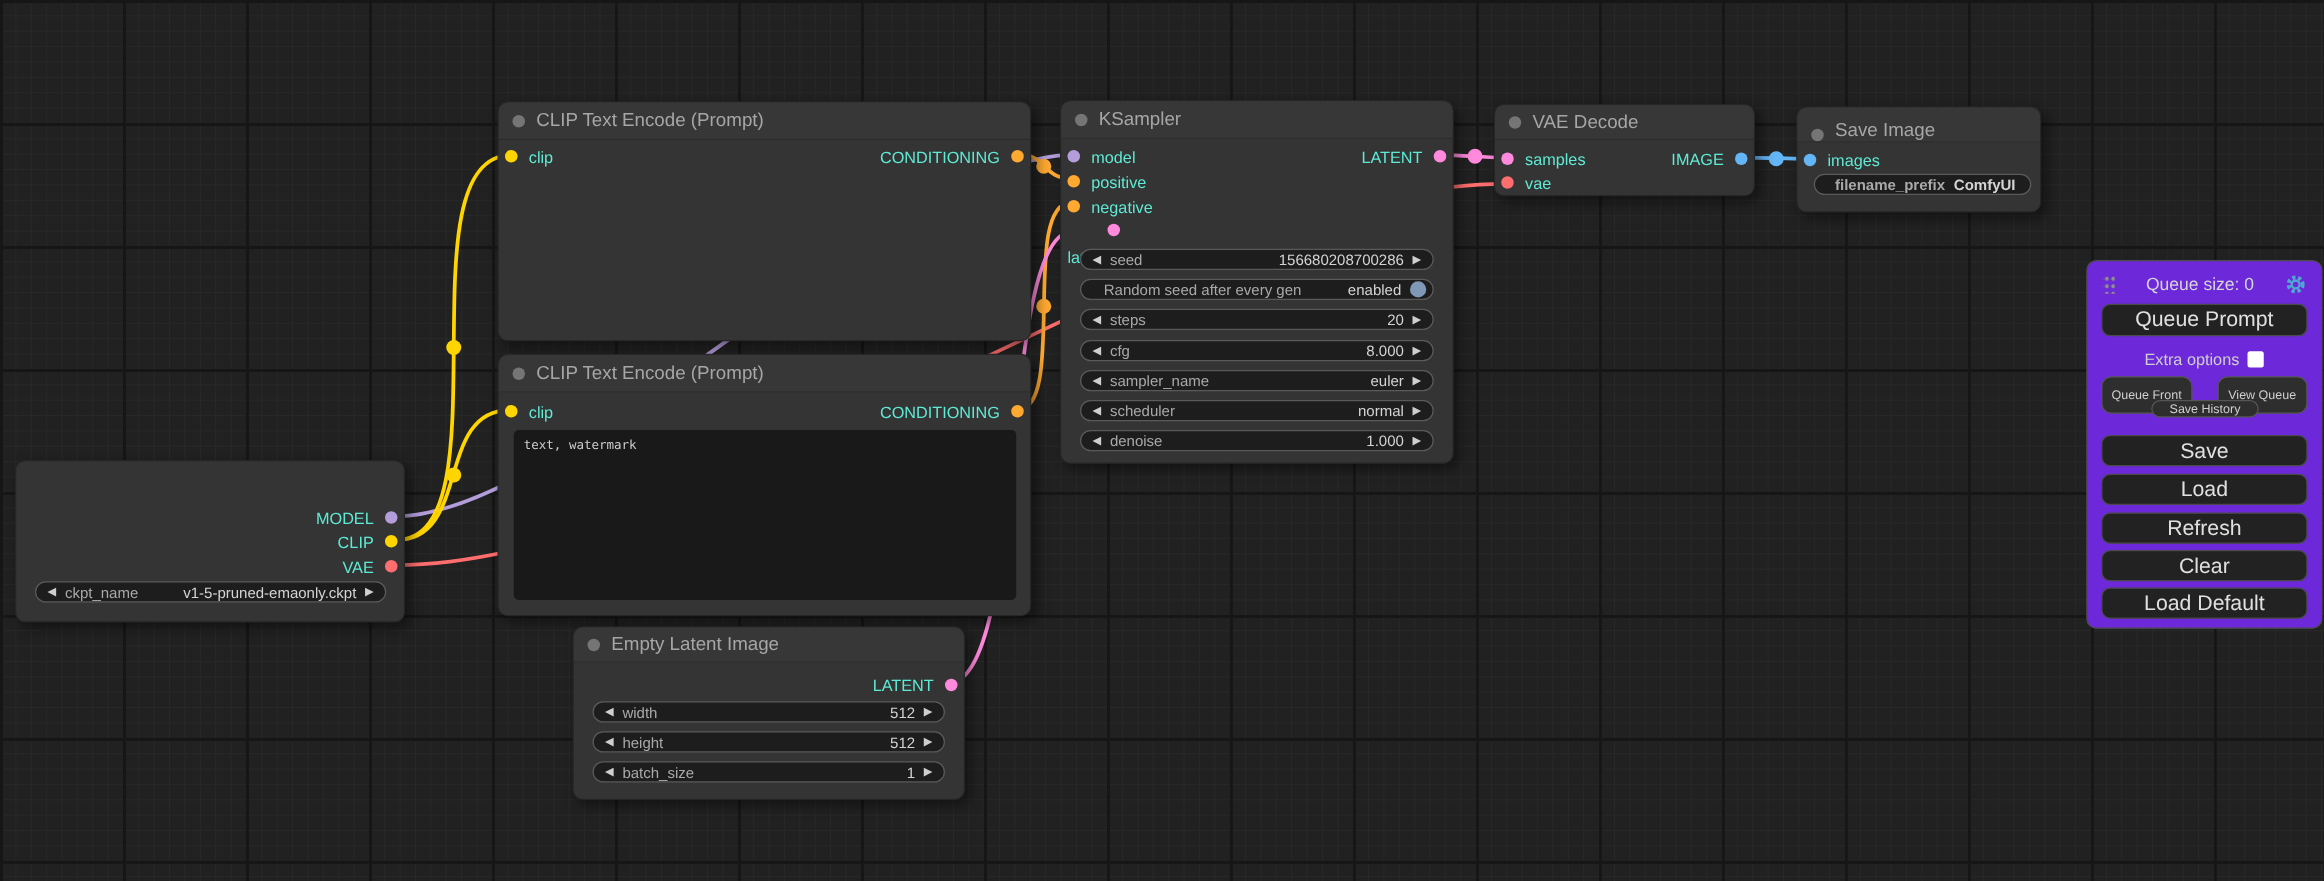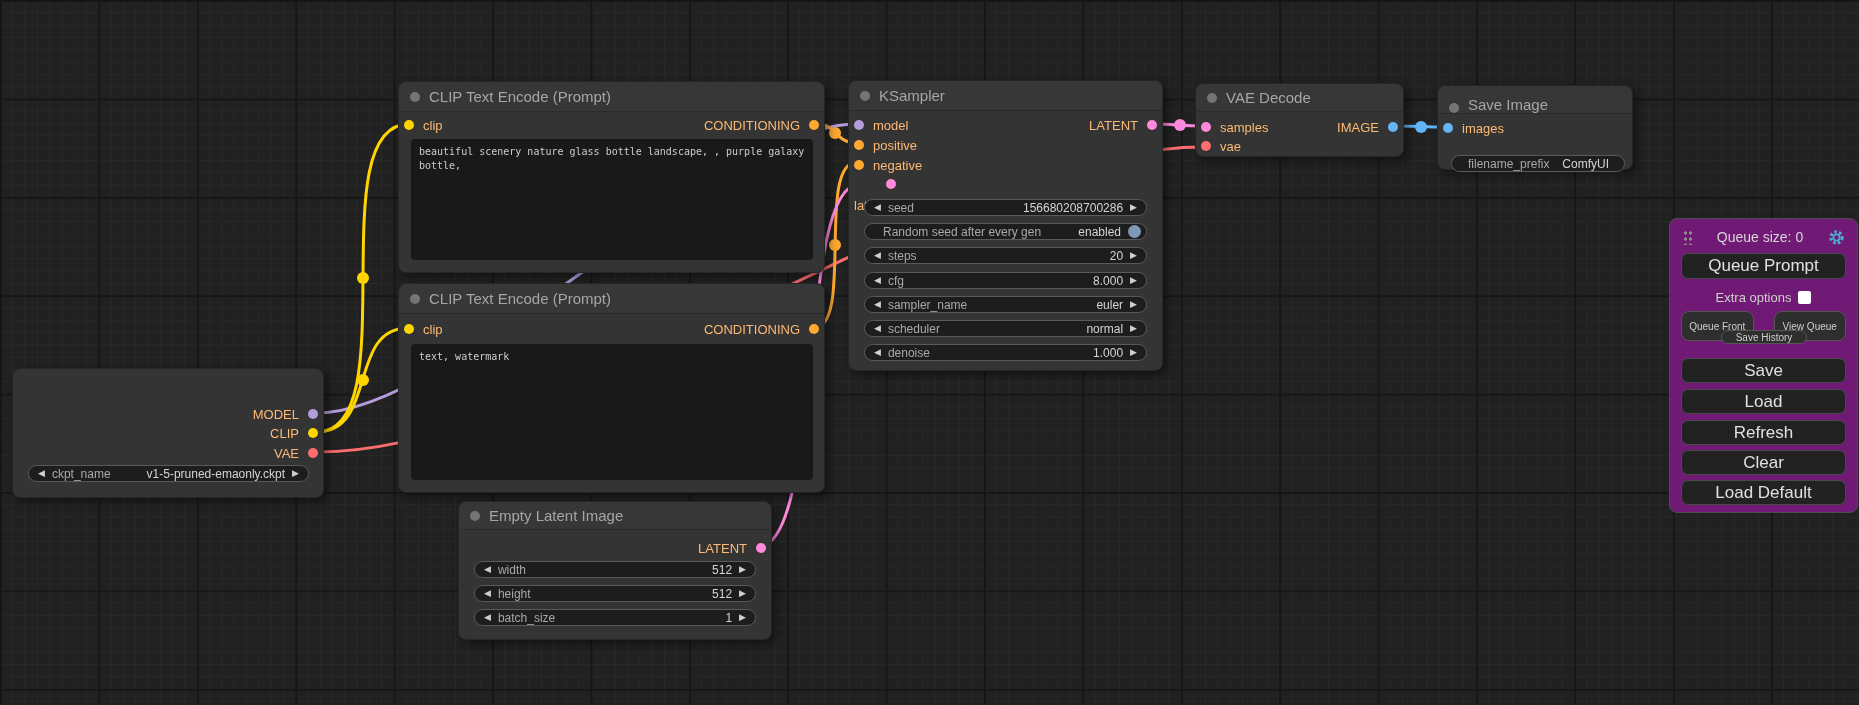--- a/index.html
+++ b/index.html
@@ -21,41 +21,41 @@
     position:absolute; z-index:2;
     background:#343434; border:1px solid #262626; border-radius:8px;
     box-shadow:4px 4px 10px rgba(0,0,0,.45);
   }
   .node-title {
     height:30px; display:flex; align-items:center; gap:9px; padding:0 11px;
     background:#373737; border-radius:8px 8px 0 0; border-bottom:1px solid #2b2b2b;
     color:#a6a6a6; font-size:15px; white-space:nowrap;
   }
   .collapse-dot { width:10px; height:10px; border-radius:50%; background:#757575; flex:none; }
-  .slot-row { position:absolute; height:18px; display:flex; align-items:center; gap:9px; font-size:13px; color:#fdba74; white-space:nowrap; }
+  .slot-row { position:absolute; height:18px; display:flex; align-items:center; gap:9px; font-size:13px; color:#5eead4; white-space:nowrap; }
   .slot-row.in  { left:5px; }
   .slot-row.out { right:5px; flex-direction:row-reverse; }
   .dot { width:10px; height:10px; border-radius:50%; flex:none; }
   .widget {
     position:absolute; height:17px; border:1px solid #5a5a5a; border-radius:9px;
     background:#1d1d1d; display:flex; align-items:center; gap:7px; padding:0 9px;
     font-size:12px; color:#a9a9a9; white-space:nowrap;
   }
   .widget .val { margin-left:auto; color:#d4d4d4; }
   .widget .arrow { font-size:9px; color:#cfcfcf; line-height:1; }
   .widget .toggle { width:13px; height:13px; border-radius:50%; margin-right:-4px; flex:none; }
   .prompt-box {
     position:absolute; background:#191919; border-radius:4px; padding:6px 8px;
     font-family:"DejaVu Sans Mono", monospace; font-size:10px; line-height:14px;
     color:#cccccc; white-space:pre-wrap; word-break:break-word; overflow:hidden;
   }
   
   #queue-panel {
-    position:absolute; left:1669px; top:218px; width:189px; height:295px; z-index:3;
-    background:#701a75; border:1px solid #4c4c4c; border-radius:8px;
+    position:absolute; left:1669px; top:208px; width:189px; height:295px; z-index:3;
+    background:#6d28d9; border:1px solid #4c4c4c; border-radius:8px;
   }
   .qp-header { position:absolute; left:0; right:0; top:8px; height:20px; display:flex; align-items:center; padding:0 12px; }
   .qp-title { flex:1; text-align:center; font-size:14px; color:#d6d6d6; }
   .drag-handle {
     width:10px; height:16px; flex:none;
     background-image:radial-gradient(#8d8d8d 1.4px, transparent 1.6px);
     background-size:5px 6px; background-position:1px 1px;
   }
   .btn {
     position:absolute; left:11px; right:11px;
@@ -121,21 +121,20 @@
     <span>CLIP Text Encode (Prompt)</span>
   </div>
   <div class="slot-row in" style="top:34px;">
     <span class="dot" style="background-color: rgb(255, 213, 0);"></span>
     <span>clip</span>
   </div>
   <div class="slot-row out" style="top:34px;">
     <span class="dot" style="background-color: rgb(255, 169, 49);"></span>
     <span>CONDITIONING</span>
   </div>
-  <div class="prompt-box" style="left:12px; right:11px; top:57px; bottom:12px;">beautiful scenery nature glass bottle landscape, , purple galaxy bottle,</div>
 </div>
 
 <div class="node" style="left:398px; top:283px; width:427px; height:210px;">
   <div class="node-title">
     <span class="collapse-dot"></span>
     <span>CLIP Text Encode (Prompt)</span>
   </div>
   <div class="slot-row in" style="top:36px;">
     <span class="dot" style="background-color: rgb(255, 213, 0);"></span>
     <span>clip</span>
@@ -237,21 +236,21 @@
 
 <div class="node" style="left:1437px; top:85px; width:196px; height:85px;">
   <div class="node-title" style="height:28px;align-items:flex-end;">
     <span class="collapse-dot"></span>
     <span>Save Image</span>
   </div>
   <div class="slot-row in" style="top:33px;">
     <span class="dot" style="background-color: rgb(100, 181, 246);"></span>
     <span>images</span>
   </div>
-  <div class="widget" style="left:13px; right:7px; top:69px; padding-left:16px;">
+  <div class="widget" style="left:13px; right:7px; top:53px; padding-left:16px;font-weight:bold;">
     <span>filename_prefix</span>
     <span class="val" style="margin-right:6px;">ComfyUI</span>
   </div>
 </div>
 
 <div class="node" style="left:458px; top:501px; width:314px; height:139px;">
   <div class="node-title" style="height:28px;">
     <span class="collapse-dot"></span>
     <span>Empty Latent Image</span>
   </div>

